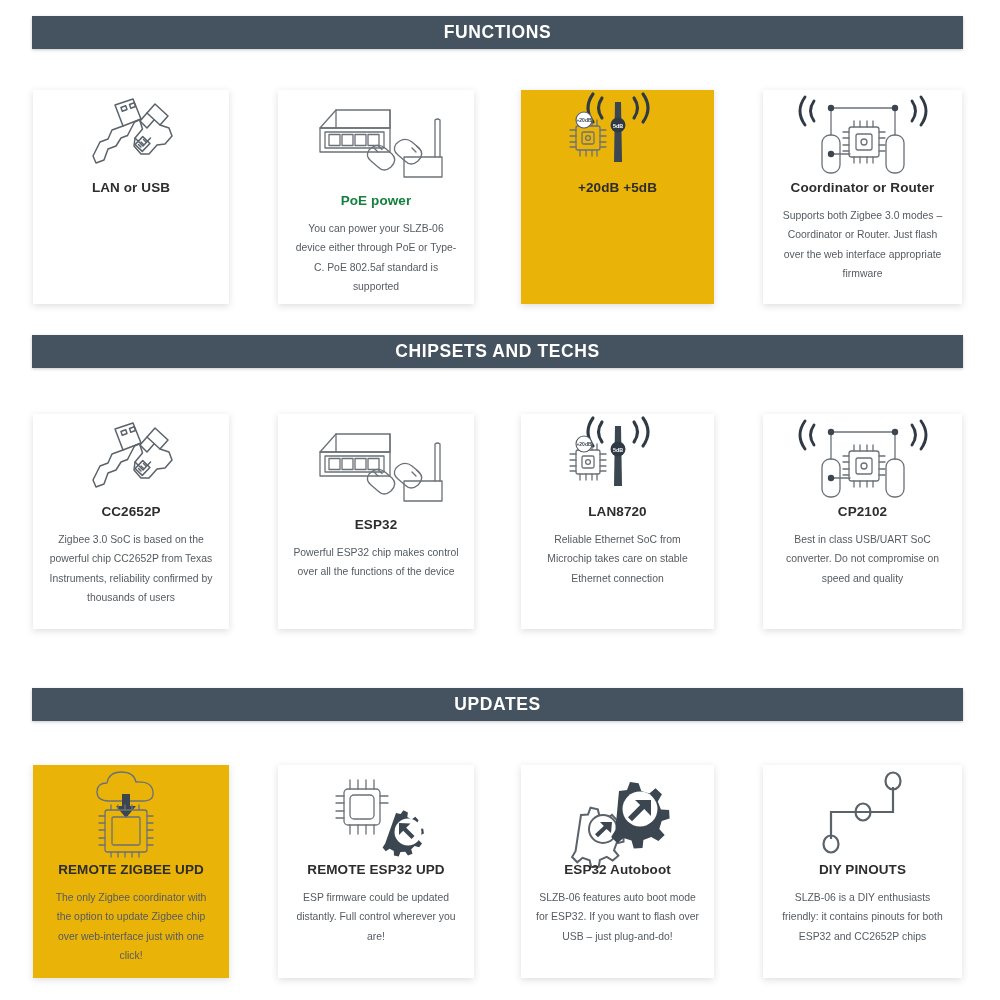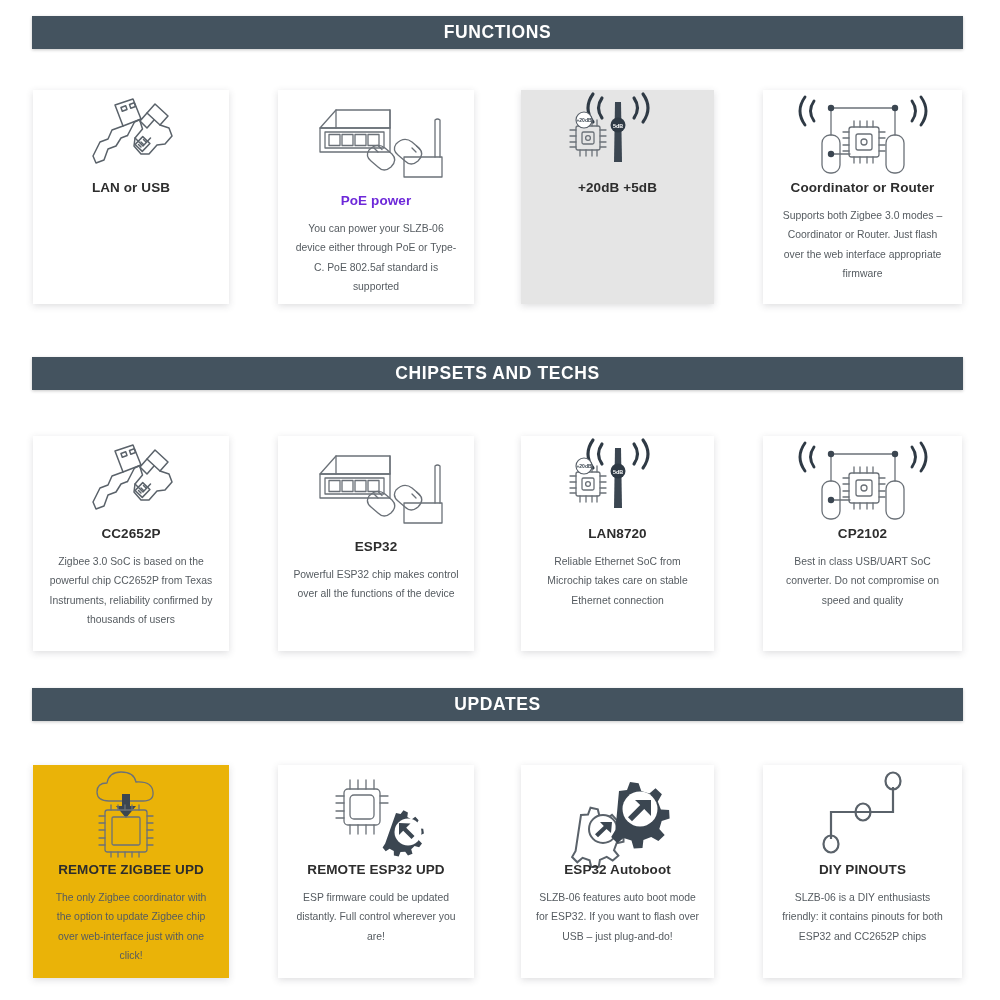--- a/index.html
+++ b/index.html
@@ -15,21 +15,21 @@
   .page {
     position: relative;
     width: 1000px;
     height: 1000px;
     overflow: hidden;
   }
 
   
   .section { position: absolute; left: 0; width: 1000px; }
   #section-functions { top: 0px;   height: 340px; }
-  #section-chipsets  { top: 344px; height: 340px; }
+  #section-chipsets  { top: 322px; height: 340px; }
   #section-updates   { top: 675px; height: 325px; }
 
   
   .section-header {
     position: absolute;
     left: 32px;
     width: 931px;
     height: 33px;
     background: #44535f;
     display: flex;
@@ -175,25 +175,25 @@
               <path d="M106 50 L110 54 M110.5 48 L114 51.5"></path>
               <path d="M67 66 Q75 58 83 64 L90 70 Q96 76 89 83 Q82 89 76 83 L69 77 Q63 72 67 66 Z" transform="translate(-4,-14)"></path>
               <path d="M72 50 L76 54 M76.5 48 L80 51.5" transform="translate(-4,0)"></path>
             </g>
             <g class="ln2">
               <rect x="98" y="59" width="38" height="20"></rect>
               <path d="M129 59 L129 22 Q131.5 20 134 22 L134 59"></path>
             </g>
           </svg>
         </div>
-        <div class="card-title" style="color: #6d28d9;">PoE power</div>
+        <div class="card-title" style="color: #15803d;">PoE power</div>
         <div class="card-desc" style="color: rgb(85, 91, 96);">You can power your SLZB-06 device either through PoE or Type-C. PoE 802.5af standard is supported</div>
       </div>
 
-      <div class="card col3 pad-a" style="background: #e5e5e5;">
+      <div class="card col3 pad-a" style="background: #eab308;">
         <div class="card-icon">
           <svg width="120" height="84" viewBox="0 0 120 84">
             <g fill="none" stroke="#2f3a45" stroke-width="3.1" stroke-linecap="round">
               <path d="M44 6 Q37 16 44 26"></path>
               <path d="M35 2 Q25 16 35 30"></path>
               <path d="M76 6 Q83 16 76 26"></path>
               <path d="M85 2 Q95 16 85 30"></path>
             </g>
             <path class="fil" d="M57 10 L63 10 L64 70 L56 70 Z"></path>
             <circle cx="60" cy="33" r="7.5" fill="#2f3a45"></circle>

